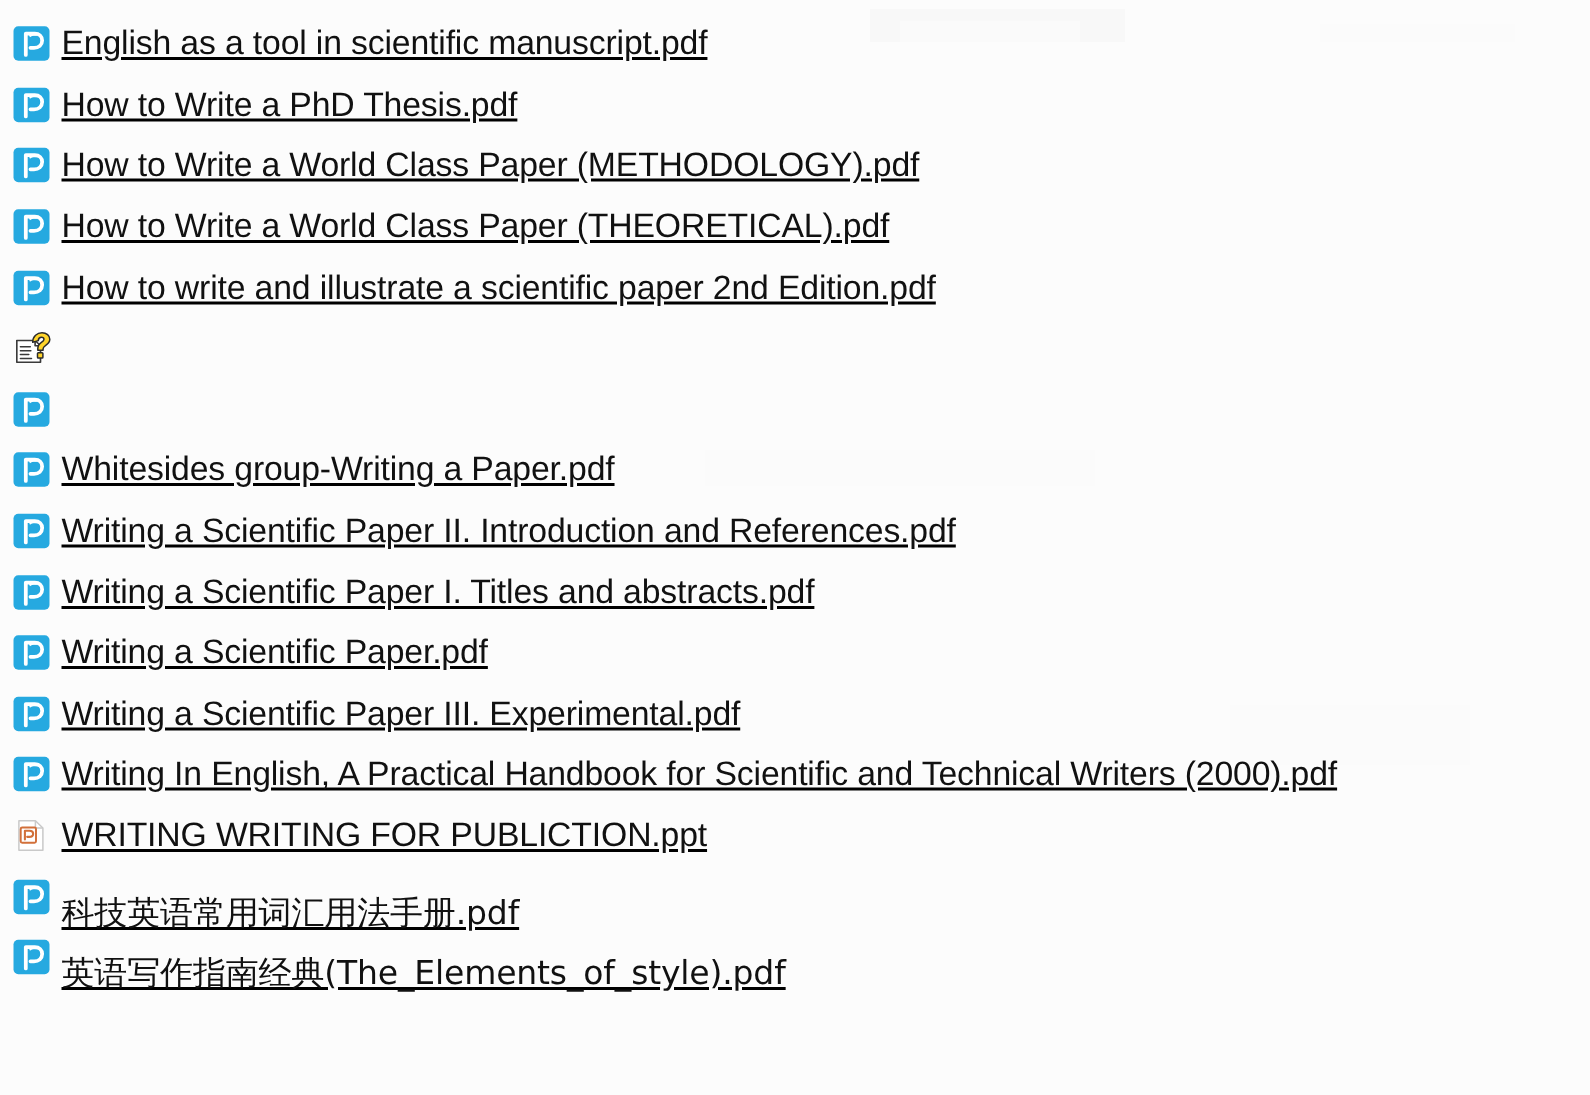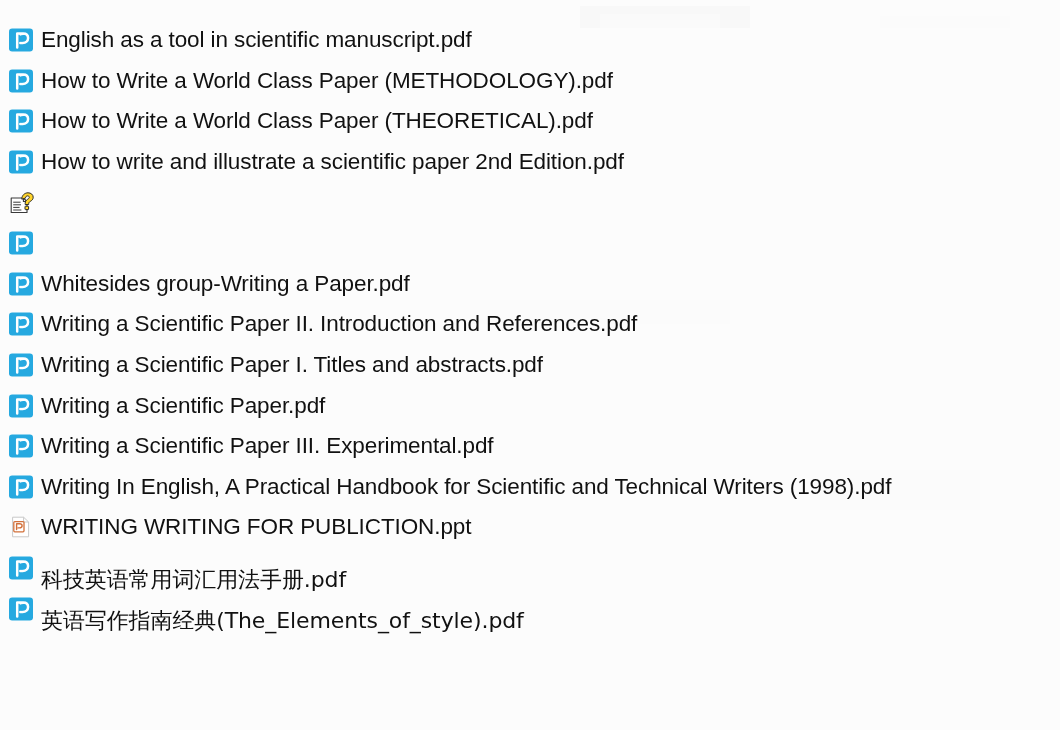--- a/index.html
+++ b/index.html
@@ -27,22 +27,23 @@
   .bg-artifact.a2 { left: 600px; top: 14px; width: 120px; height: 14px; background: #fafafa; }
   .bg-artifact.a3 { left: 880px; top: 16px; width: 130px; height: 12px; background: #fbfbfb; }
   .bg-artifact.a4 { left: 470px; top: 300px; width: 260px; height: 24px; background: #fbfbfb; }
   .bg-artifact.a5 { left: 820px; top: 470px; width: 160px; height: 40px; background: #fbfbfb; }
 
   #file-list {
     position: absolute;
     left: 0;
     top: 0;
     width: 1060px;
-    padding-top: 20px;
+    padding-top: 9px;
     box-sizing: border-box;
+    text-decoration: underline;
   }
 
   .file-row {
     display: flex;
     align-items: center;
     height: 40.6px;
     padding-left: 8px;
     box-sizing: border-box;
     white-space: nowrap;
   }
@@ -86,20 +87,31 @@
     <div class="file-row">
   <span class="file-icon">
     <svg viewBox="0 0 26 26" xmlns="http://www.w3.org/2000/svg">
       <rect x="1" y="1.5" width="24" height="23" rx="3.2" ry="3.2" fill="#26a9e0"></rect>
       <path d="M9.2 20.6 V6.4 h6.0 c3.0 0 4.9 1.9 4.9 4.6 c0 3.0 -2.3 4.9 -5.4 4.9 h-2.4" fill="none" stroke="#ffffff" stroke-width="2.5" stroke-linecap="round" stroke-linejoin="round"></path>
       <path d="M12.4 8.6 c3.6 -0.4 5.6 1.0 5.6 2.9 c0 1.9 -2.2 3.0 -5.6 2.9 z" fill="#26a9e0"></path>
       <path d="M11.0 6.6 c2.6 -0.5 5.2 0.2 6.6 1.6 c-2.0 -0.5 -4.2 -0.4 -5.6 0.6 z" fill="#ffffff"></path>
     </svg>
   </span>
 <span class="file-name">English as a tool in scientific manuscript.pdf</span>
+    </div>
+    <div class="file-row">
+  <span class="file-icon">
+    <svg viewBox="0 0 26 26" xmlns="http://www.w3.org/2000/svg">
+      <rect x="1" y="1.5" width="24" height="23" rx="3.2" ry="3.2" fill="#26a9e0"></rect>
+      <path d="M9.2 20.6 V6.4 h6.0 c3.0 0 4.9 1.9 4.9 4.6 c0 3.0 -2.3 4.9 -5.4 4.9 h-2.4" fill="none" stroke="#ffffff" stroke-width="2.5" stroke-linecap="round" stroke-linejoin="round"></path>
+      <path d="M12.4 8.6 c3.6 -0.4 5.6 1.0 5.6 2.9 c0 1.9 -2.2 3.0 -5.6 2.9 z" fill="#26a9e0"></path>
+      <path d="M11.0 6.6 c2.6 -0.5 5.2 0.2 6.6 1.6 c-2.0 -0.5 -4.2 -0.4 -5.6 0.6 z" fill="#ffffff"></path>
+    </svg>
+  </span>
+<span class="file-name">How to Write a PhD Thesis.pdf</span>
     </div>
     <div class="file-row">
   <span class="file-icon">
     <svg viewBox="0 0 26 26" xmlns="http://www.w3.org/2000/svg">
       <rect x="1" y="1.5" width="24" height="23" rx="3.2" ry="3.2" fill="#26a9e0"></rect>
       <path d="M9.2 20.6 V6.4 h6.0 c3.0 0 4.9 1.9 4.9 4.6 c0 3.0 -2.3 4.9 -5.4 4.9 h-2.4" fill="none" stroke="#ffffff" stroke-width="2.5" stroke-linecap="round" stroke-linejoin="round"></path>
       <path d="M12.4 8.6 c3.6 -0.4 5.6 1.0 5.6 2.9 c0 1.9 -2.2 3.0 -5.6 2.9 z" fill="#26a9e0"></path>
       <path d="M11.0 6.6 c2.6 -0.5 5.2 0.2 6.6 1.6 c-2.0 -0.5 -4.2 -0.4 -5.6 0.6 z" fill="#ffffff"></path>
     </svg>
   </span>
@@ -210,21 +222,21 @@
     </div>
     <div class="file-row">
   <span class="file-icon">
     <svg viewBox="0 0 26 26" xmlns="http://www.w3.org/2000/svg">
       <rect x="1" y="1.5" width="24" height="23" rx="3.2" ry="3.2" fill="#26a9e0"></rect>
       <path d="M9.2 20.6 V6.4 h6.0 c3.0 0 4.9 1.9 4.9 4.6 c0 3.0 -2.3 4.9 -5.4 4.9 h-2.4" fill="none" stroke="#ffffff" stroke-width="2.5" stroke-linecap="round" stroke-linejoin="round"></path>
       <path d="M12.4 8.6 c3.6 -0.4 5.6 1.0 5.6 2.9 c0 1.9 -2.2 3.0 -5.6 2.9 z" fill="#26a9e0"></path>
       <path d="M11.0 6.6 c2.6 -0.5 5.2 0.2 6.6 1.6 c-2.0 -0.5 -4.2 -0.4 -5.6 0.6 z" fill="#ffffff"></path>
     </svg>
   </span>
-<span class="file-name">Writing In English, A Practical Handbook for Scientific and Technical Writers (1998).pdf</span>
+<span class="file-name">Writing In English, A Practical Handbook for Scientific and Technical Writers (2000).pdf</span>
     </div>
     <div class="file-row">
   <span class="file-icon">
     <svg viewBox="0 0 26 26" xmlns="http://www.w3.org/2000/svg">
       <path d="M4.6 3.2 h11.0 l5.0 4.8 v14.8 h-16.0 z" fill="#ffffff" stroke="#c9c9c9" stroke-width="1.0" stroke-linejoin="round"></path>
       <path d="M15.6 3.2 v4.8 h5.0" fill="none" stroke="#c9c9c9" stroke-width="1.0" stroke-linejoin="round"></path>
       <rect x="5.8" y="7.6" width="10.2" height="10.2" rx="1.0" fill="#ffffff" stroke="#d2703a" stroke-width="1.3"></rect>
       <path d="M8.6 15.6 V9.8 h3.0 c1.5 0 2.5 0.8 2.5 2.0 c0 1.3 -1.0 2.1 -2.6 2.1 h-1.4" fill="none" stroke="#d2703a" stroke-width="1.4" stroke-linecap="round" stroke-linejoin="round"></path>
     </svg>
   </span>

